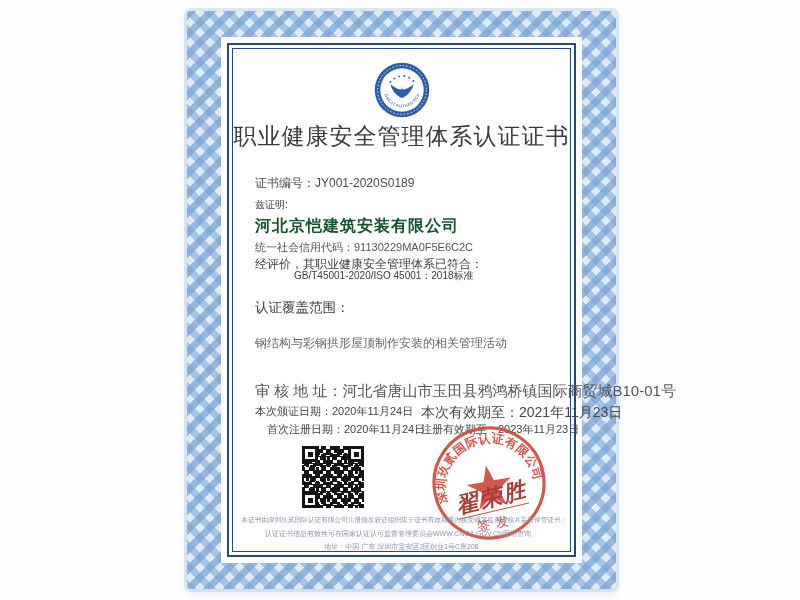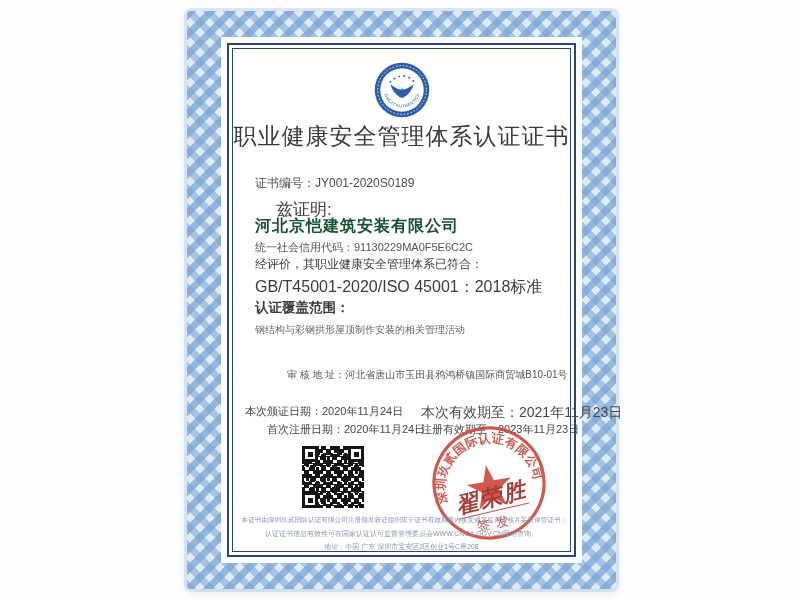--- a/index.html
+++ b/index.html
@@ -23,30 +23,30 @@
   .content { position:absolute; inset:0; color:#3d3d3d; }
 
   
   .logo { position:absolute; top:12px; left:50%; transform:translateX(-50%); width:58px; height:58px; }
 
   .title { position:absolute; top:72px; left:0; right:0; text-align:center;
            font-size:23px; font-weight:400; color:#3a3a3a; letter-spacing:1px; }
 
   .line { position:absolute; left:22px; white-space:nowrap; }
   .cert-no   { top:126px; font-size:12px; color:#4a4a4a;text-align:center; }
-  .certify   { top:149px; font-size:17px; color:#3c3c3c;margin-left:21px; }
+  .certify   { top:149px; font-size:10px; color:#3c3c3c; }
   .company   { top:167px; font-size:16px; font-weight:600; color:#14532d; letter-spacing:1px; }
   .credit    { top:191px; font-size:11px; color:#555; }
   .evaluate  { top:207px; font-size:12px; color:#3c3c3c;font-family:Liberation Mono, monospace; }
-  .standard  { top:228px; font-size:16px; color:#3c3c3c; }
-  .scope-lbl { top:250px; font-size:13.5px; font-weight:700; color:#3c3c3c; }
-  .scope     { top:274px; font-size:10px; color:#666; }
+  .standard  { top:220px; font-size:10px; color:#3c3c3c;margin-left:39px; }
+  .scope-lbl { top:250px; font-size:13.5px; font-weight:400; color:#3c3c3c; }
+  .scope     { top:286px; font-size:12px; color:#666; }
   .addr1     { top:318px; font-size:10px; color:#555; }
-  .addr2     { top:319px; font-size:10px; color:#555;margin-left:32px; }
-  .d1 { top:355px; left:12px;  font-size:11px; color:#474747; position:absolute; white-space:nowrap; }
+  .addr2     { top:333px; font-size:15px; color:#555; }
+  .d1 { top:355px; left:22px;  font-size:11px; color:#474747; position:absolute; white-space:nowrap; }
   .d2 { top:355px; left:188px; font-size:14px; color:#474747; position:absolute; white-space:nowrap; }
   .d3 { top:373px; left:22px;  font-size:11px; color:#474747; position:absolute; white-space:nowrap;margin-left:12px; }
   .d4 { top:373px; left:188px; font-size:11px; color:#474747; position:absolute; white-space:nowrap; }
 
   
   .qr { position:absolute; left:66px; top:394px; width:68px; height:68px; background:#fff; }
   .qr-noise { position:absolute; inset:3px;
     background:
       conic-gradient(from 90deg, #151515 25%, rgba(0,0,0,0) 0 50%, #151515 0 75%, rgba(0,0,0,0) 0) 0 0/7px 7px,
       conic-gradient(from 0deg, rgba(0,0,0,0) 25%, #151515 0 50%, rgba(0,0,0,0) 0 75%, #151515 0) 2px 3px/11px 11px;

